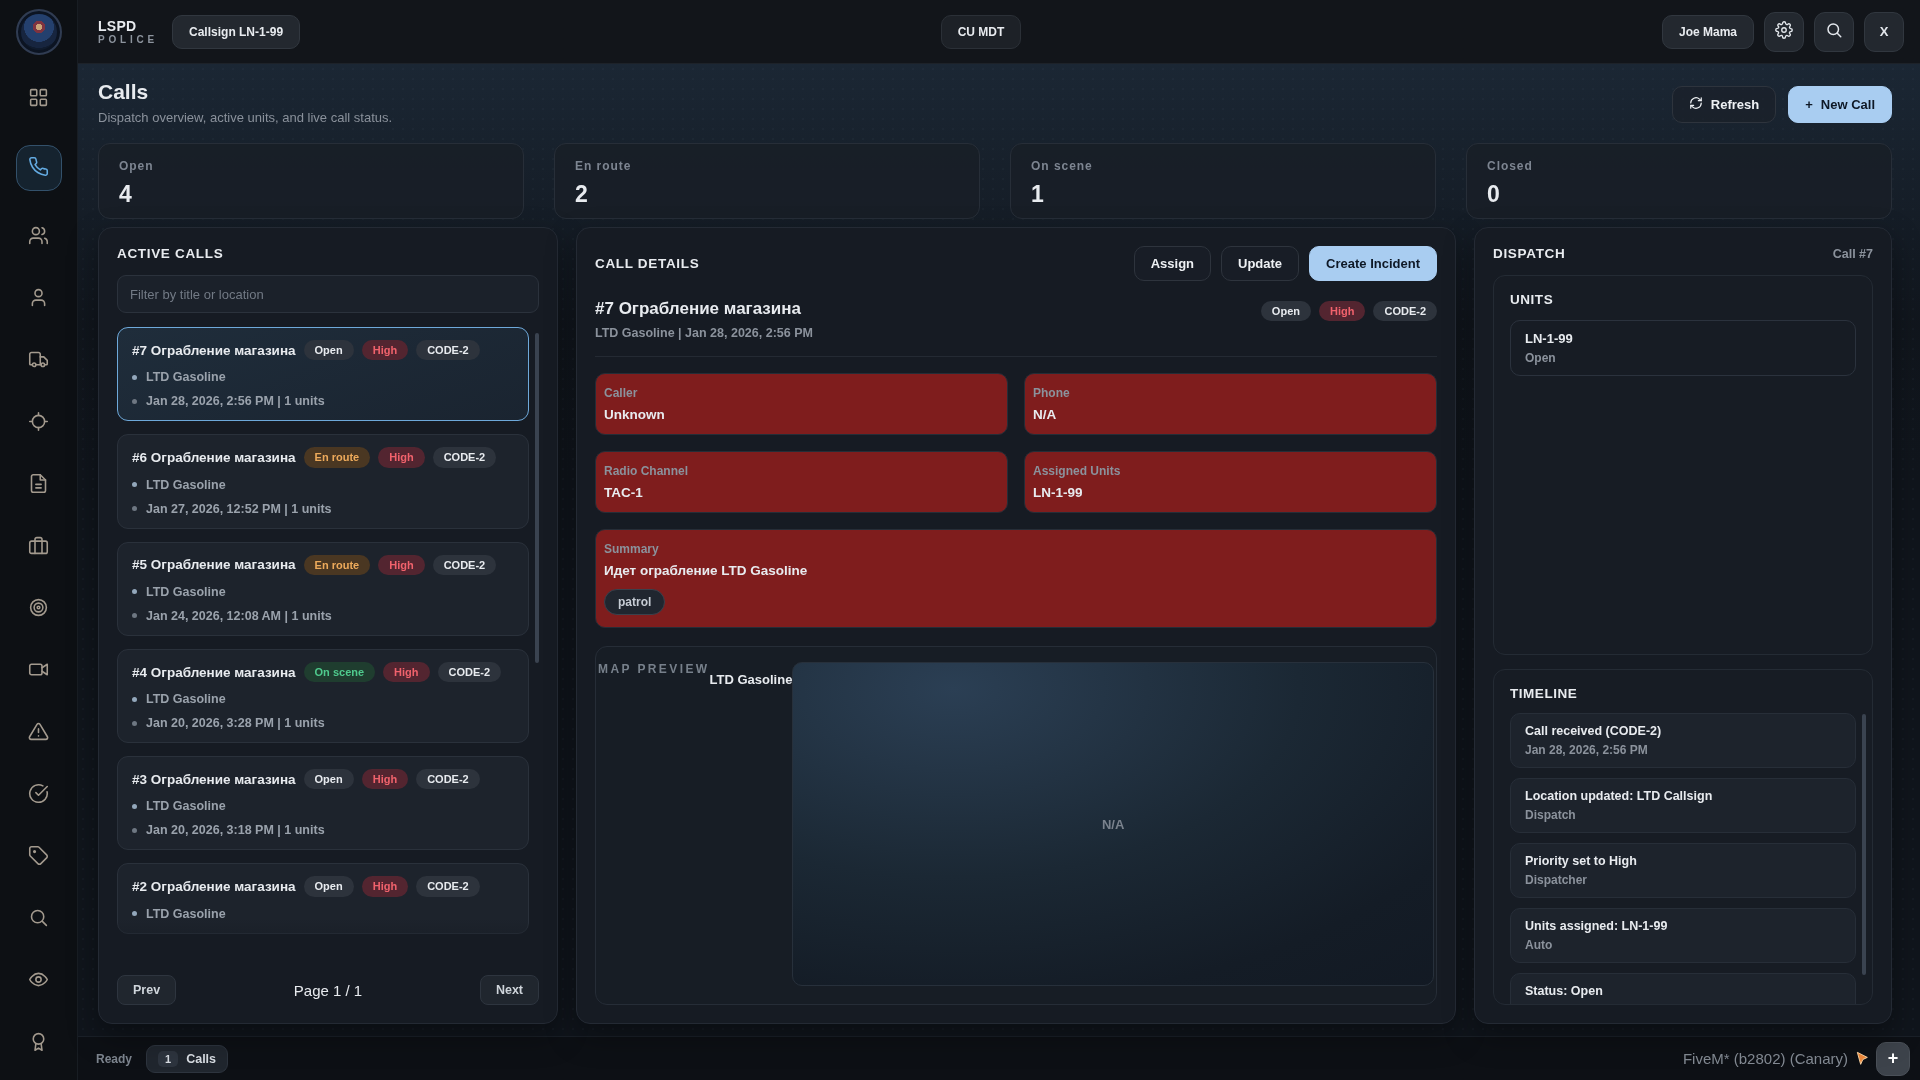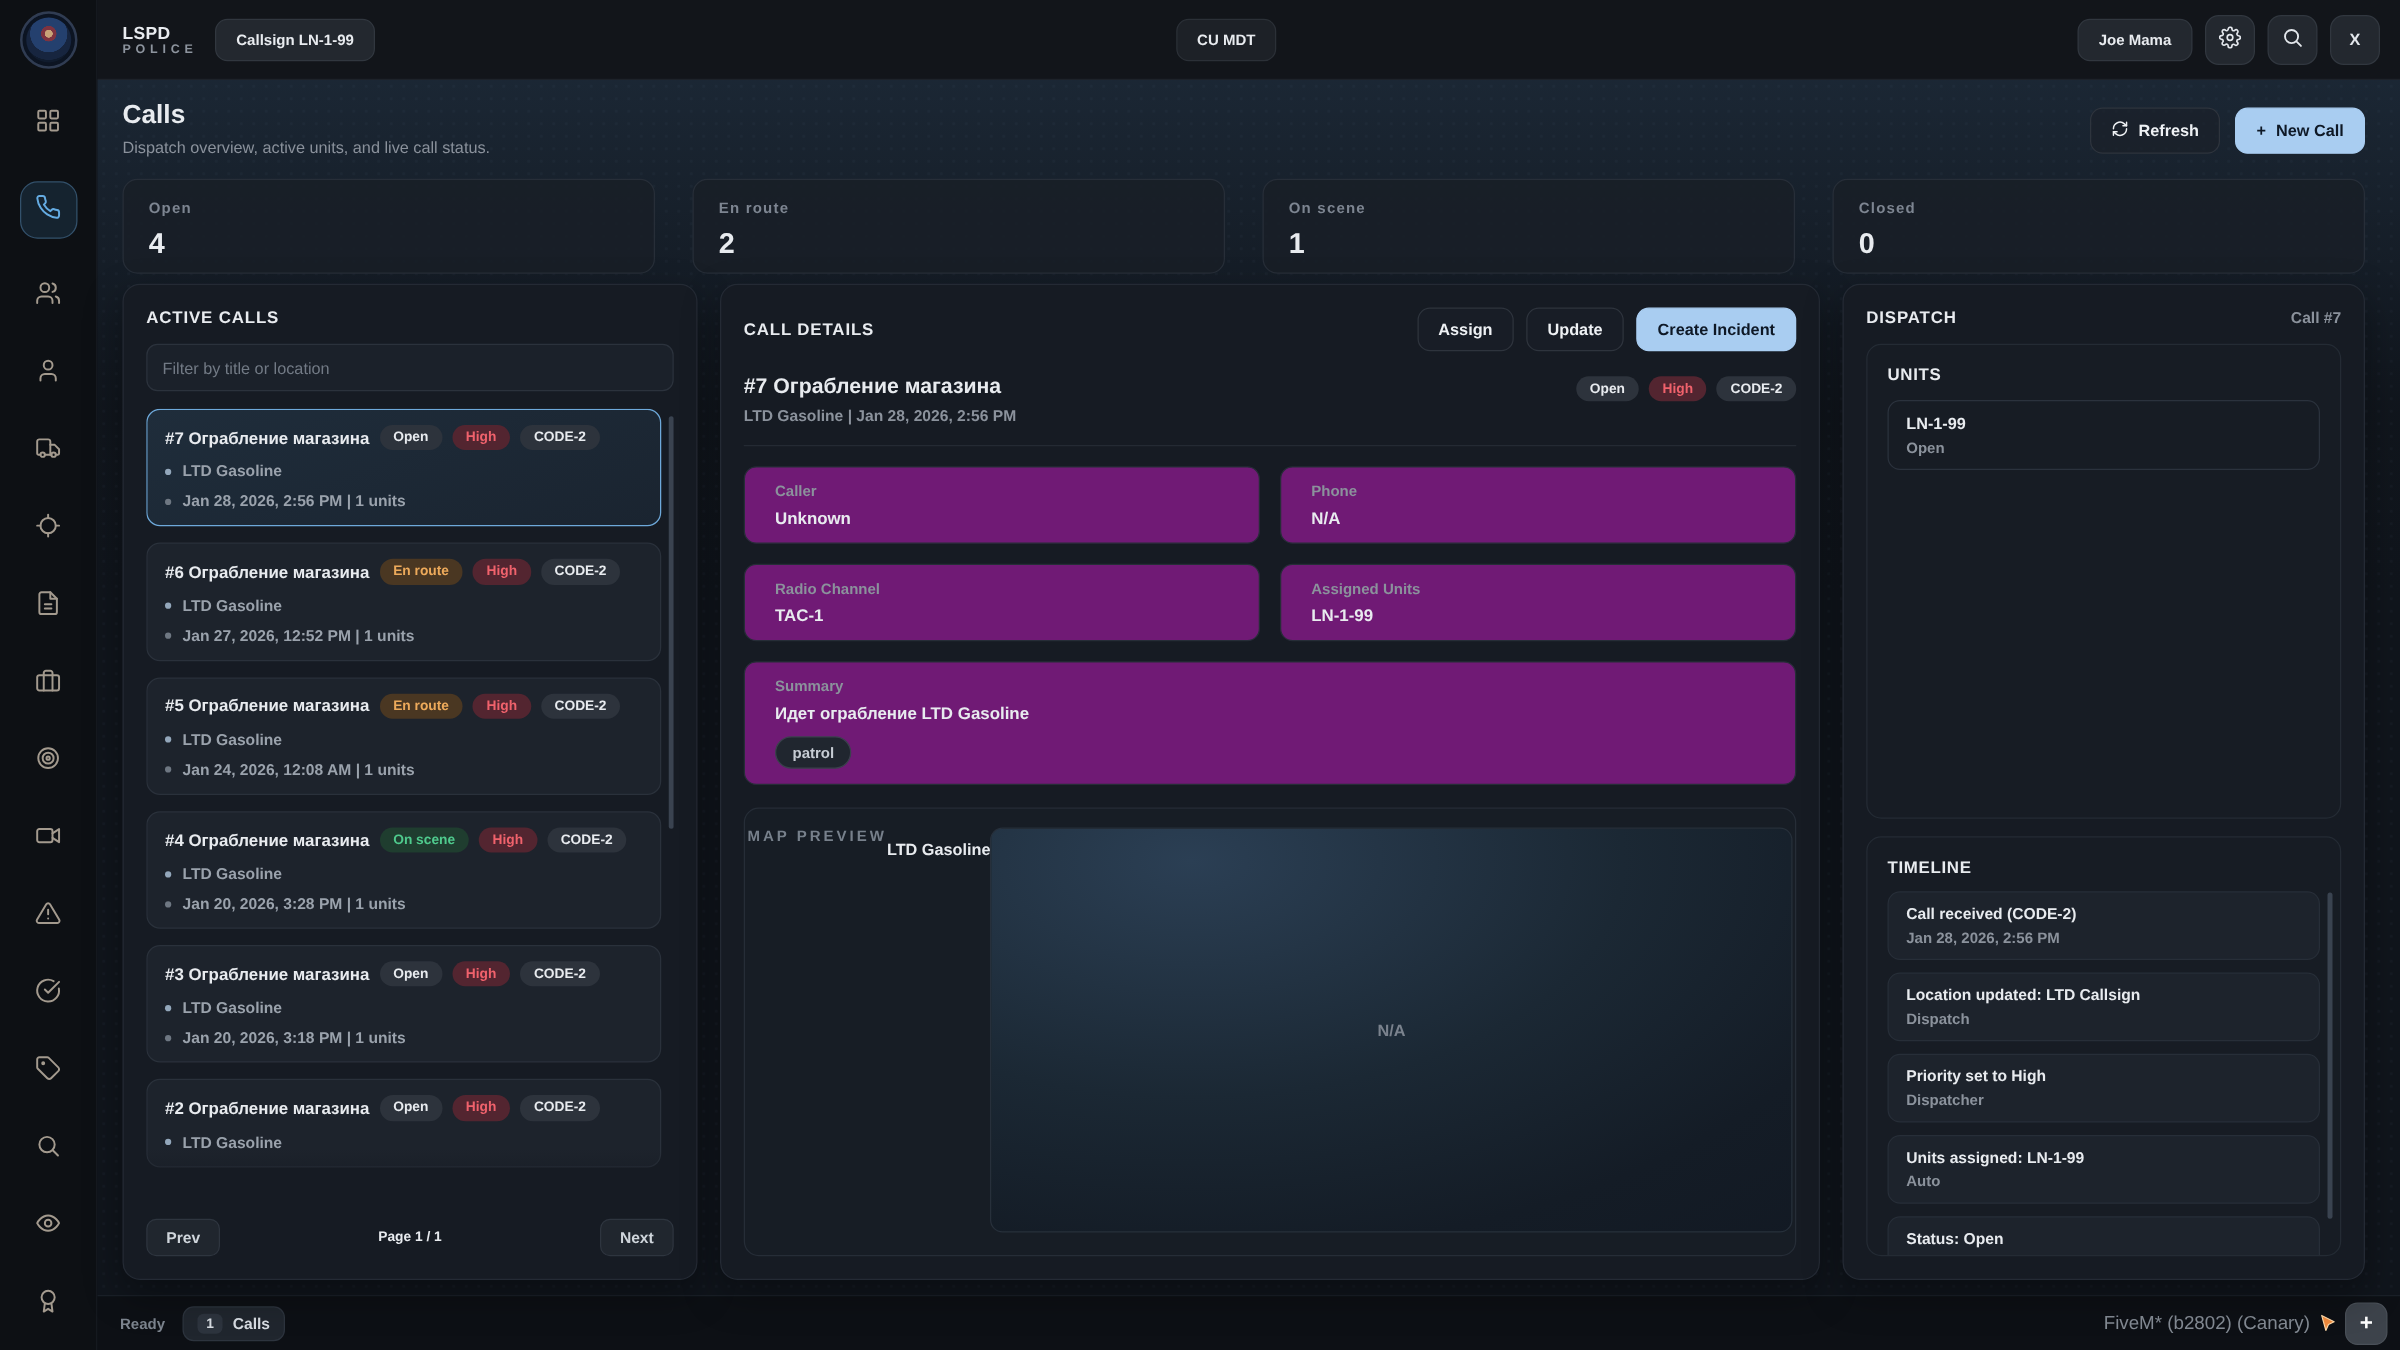--- a/index.html
+++ b/index.html
@@ -72,32 +72,32 @@
   .badge { display:inline-flex; align-items:center; padding:3px 11px; border-radius:999px; font-size:11px; font-weight:700; line-height:1.3; }
   .b-gray { background:#2d333c; color:#e8ebef; }
   .b-red { background:#532530; color:#f0626c; }
   .b-amber { background:#4a3722; color:#edaa5b; }
   .b-green { background:#1f3d2f; color:#4fca8d; }
   .calls-fade { position:absolute; left:0; right:0; bottom:0; height:42px; background:linear-gradient(transparent, #161b23); pointer-events:none; }
   .scroll-thumb { position:absolute; width:4px; border-radius:2px; background:#3a4350; }
   .calls-thumb { right:0; top:6px; height:52%; }
   .pager { display:flex; align-items:center; justify-content:space-between; margin-top:14px; }
   .pager-btn { background:#20262e; border:1px solid #2e353f; border-radius:8px; padding:7px 15px; font-size:12.5px; font-weight:700; color:#cfd5db; cursor:pointer; }
-  .pager-label { font-size:11px; font-weight:700; }
+  .pager-label { font-size:15px; font-weight:400; }
 
   
   .cd-head { display:flex; align-items:center; justify-content:space-between; }
   .cd-actions { display:flex; gap:10px; }
   .cd-title-row { display:flex; align-items:flex-start; justify-content:space-between; margin-top:18px; }
   .cd-title { font-size:17px; font-weight:800; }
   .cd-sub { font-size:12.5px; color:#8b929c; margin-top:7px; font-weight:600; }
   .cd-badges { display:flex; gap:8px; margin-top:2px; }
   .divider { height:1px; background:#242a33; margin:16px 0; }
   .fields { display:grid; grid-template-columns:1fr 1fr; gap:16px; }
-  .field-card { background:#701a75; border:1px solid #262d37; border-radius:10px; padding:12px 24px; }
+  .field-card { background:#7f1d1d; border:1px solid #262d37; border-radius:10px; padding:12px 8px; }
   .field-label { font-size:12px; color:#8b929c; font-weight:600; }
   .field-value { font-size:13.5px; font-weight:800; margin-top:7px; }
   .summary-card { margin-top:16px; }
   .tag-chip { display:inline-flex; margin-top:11px; padding:5px 13px; border-radius:999px; background:#20262f; border:1px solid #3a414c; font-size:12px; font-weight:700; color:#c6ccd4; }
   .map-card { margin-top:18px; background:#171d25; border:1px solid #262d37; border-radius:12px; padding:15px 2px 18px; flex:1; min-height:0; display:flex; flex-direction:row; }
   .map-head { font-size:12px; font-weight:800; letter-spacing:.2em; color:#77808b; }
   .map-loc { font-size:13px; font-weight:800; margin:10px 0 12px; }
   .map-area { flex:1; min-height:0; border-radius:10px; border:1px solid #27303b; display:flex; align-items:center; justify-content:center;
               background:radial-gradient(120% 130% at 25% 8%, #2b3f54 0%, #1b2834 45%, #141c26 75%, #121923 100%); }
   .map-na { font-size:13px; font-weight:600; color:#7a828d; }

